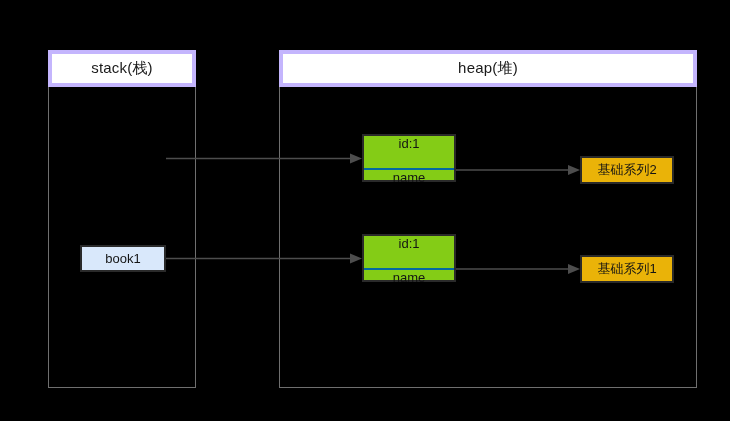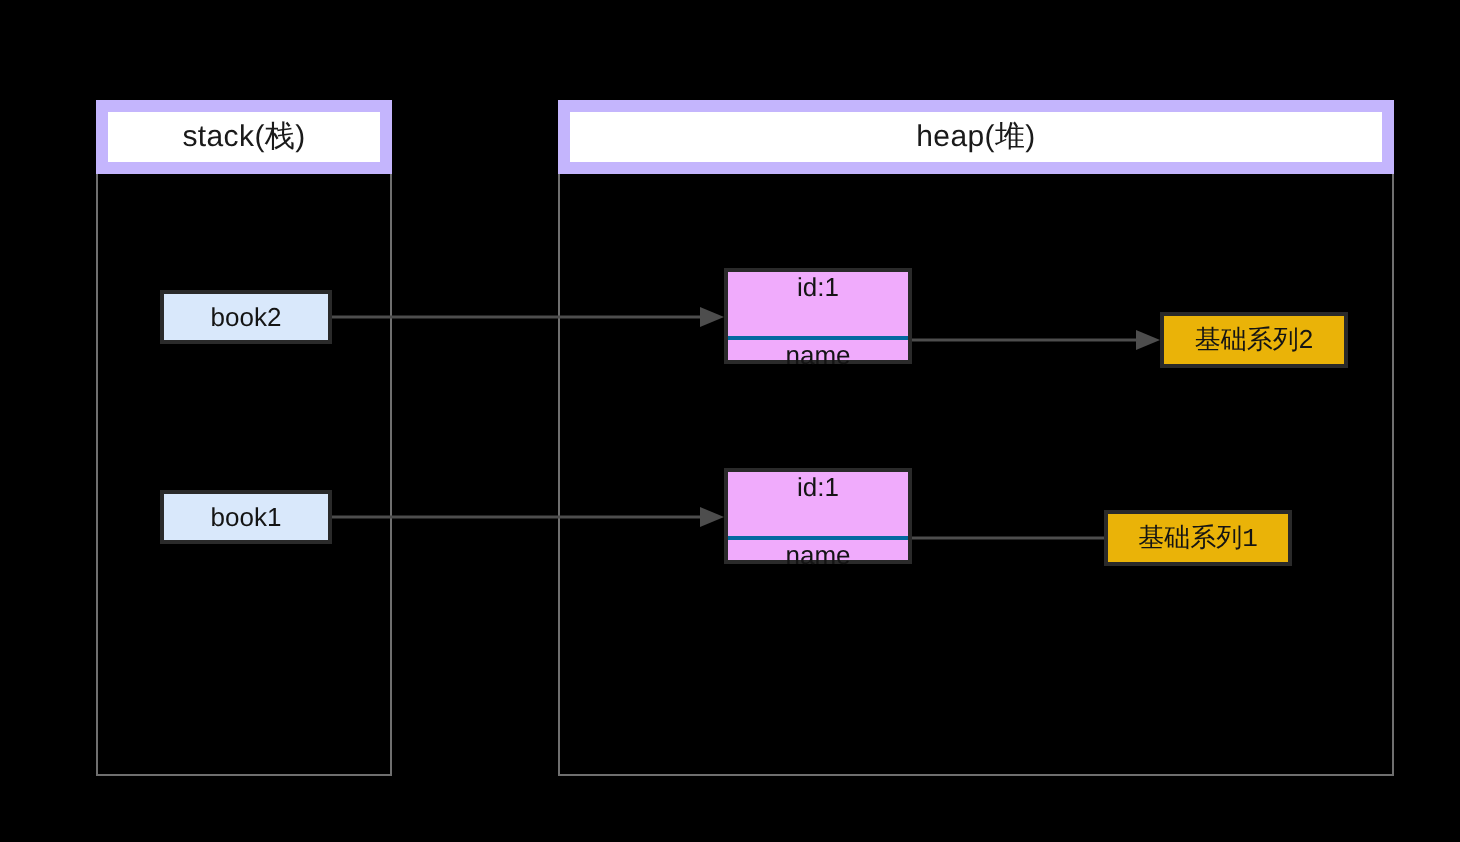--- a/index.html
+++ b/index.html
@@ -27,21 +27,21 @@
     position: absolute;
     box-sizing: border-box;
   }
   .panel-header {
     position: absolute;
     left: 0;
     top: 0;
     width: 100%;
     box-sizing: border-box;
     background: #ffffff;
-    border: 6px solid #c4b5fd;
+    border: 4px solid #c4b5fd;
     color: #1a1a1a;
     display: flex;
     align-items: center;
     justify-content: center;
     font-size: 15px;
     letter-spacing: 0.2px;
     text-align: right;
   }
   .panel-body {
     position: absolute;
@@ -77,34 +77,34 @@
     align-items: center;
     justify-content: center;
     box-sizing: border-box;
     white-space: nowrap;
   }
   .node .cell + .cell {
     border-top: 2px solid #0369a1;
   }
 
   .node.var   { background: #d9e8fb; }
-  .node.obj   { background: #f0abfc; gap: 17px; }
+  .node.obj   { background: #84cc16; gap: 17px; }
   .node.str   { background: #eab308; }
 
   
   #node-book2 { left: 80px;  top: 145px; width: 86px; height: 27px; }
   #node-book1 { left: 80px;  top: 245px; width: 86px; height: 27px; }
 
   
   #node-obj2  { left: 362px; top: 134px; width: 94px; height: 48px; }
   #node-obj1  { left: 362px; top: 234px; width: 94px; height: 48px; }
 
   
   #node-str2  { left: 580px; top: 156px; width: 94px; height: 28px; }
-  #node-str1  { left: 552px; top: 255px; width: 94px; height: 28px; font-family: Liberation Mono, monospace; }
+  #node-str1  { left: 580px; top: 255px; width: 94px; height: 28px; }
 
   
   #connectors {
     position: absolute;
     left: 0; top: 0;
     width: 730px;
     height: 421px;
     pointer-events: none;
   }
   #connectors line { stroke: #4d4d4d; stroke-width: 1.6; }
@@ -133,23 +133,20 @@
     <line x1="166" y1="258.5" x2="352" y2="258.5"></line>
     <polygon points="362,258.5 350,253.5 350,263.5"></polygon>
 
     <line x1="456" y1="170" x2="570" y2="170"></line>
     <polygon points="580,170 568,165 568,175"></polygon>
 
     <line x1="456" y1="269" x2="570" y2="269"></line>
     <polygon points="580,269 568,264 568,274"></polygon>
   </svg>
 
-  <div class="node var" id="node-book2">
-    <div class="cell">book2</div>
-  </div>
 
   <div class="node var" id="node-book1">
     <div class="cell">book1</div>
   </div>
 
   <div class="node obj" id="node-obj2">
     <div class="cell">id:1</div>
     <div class="cell">name</div>
   </div>
 

